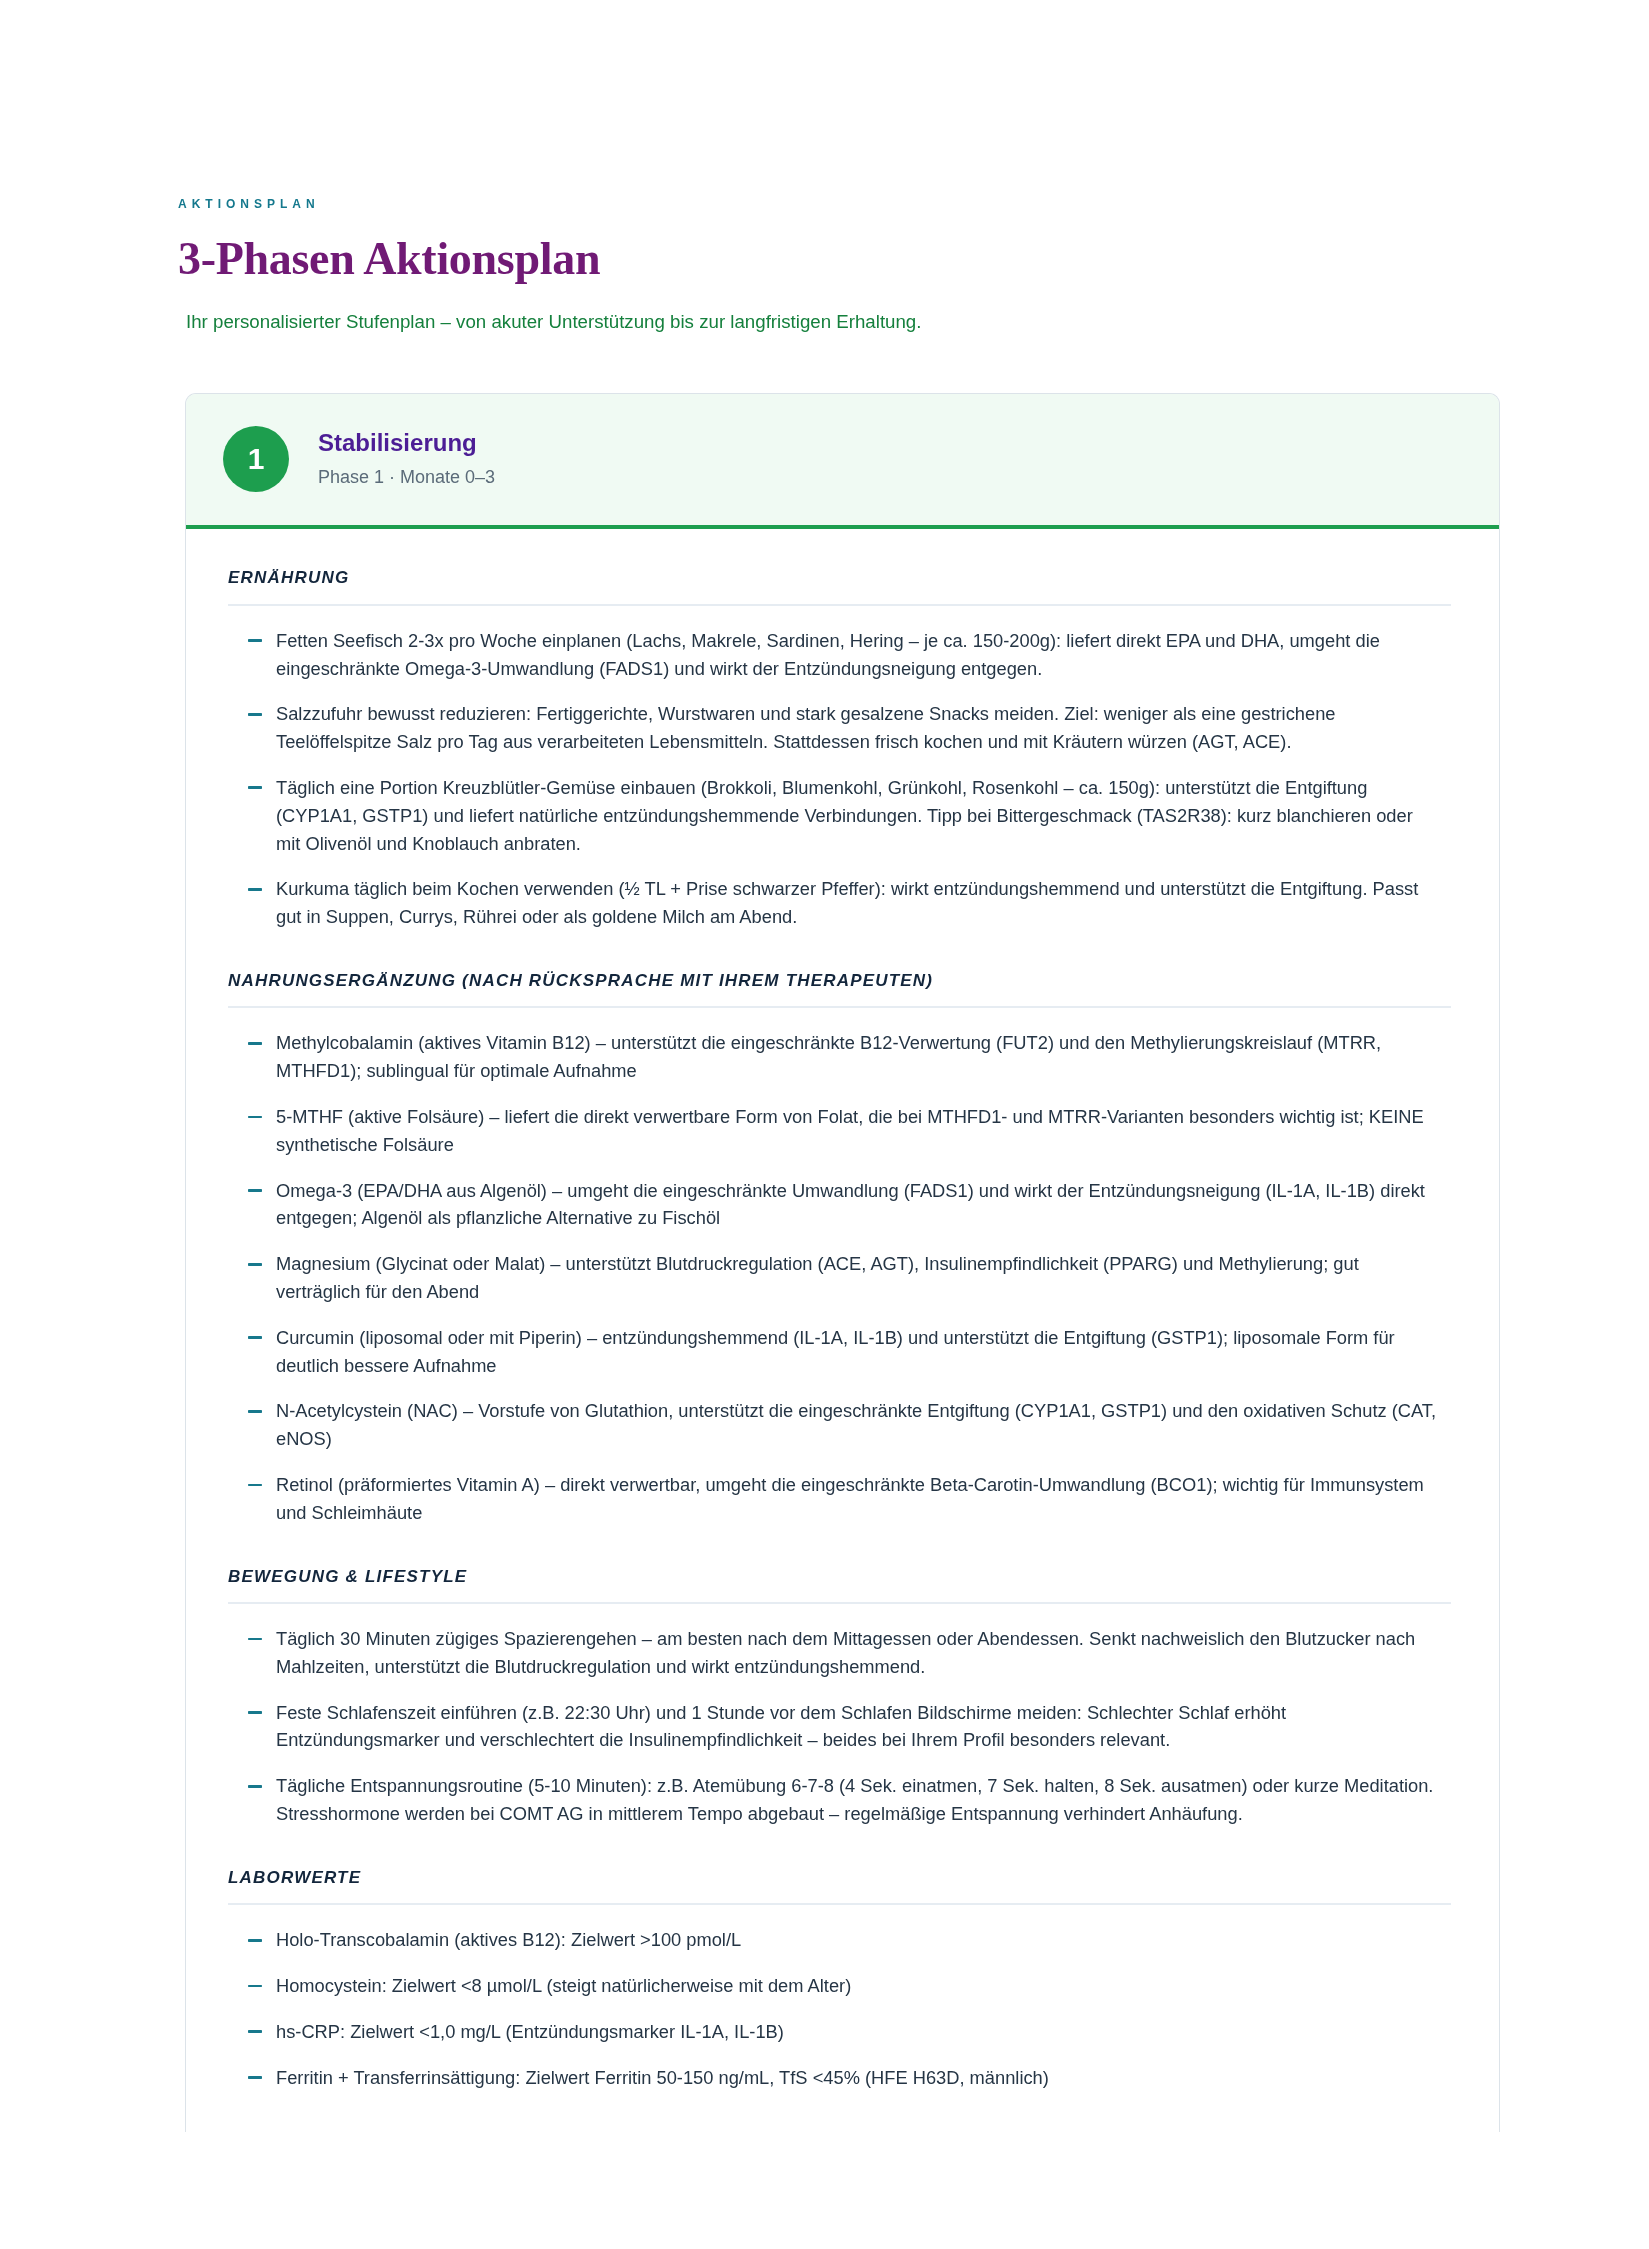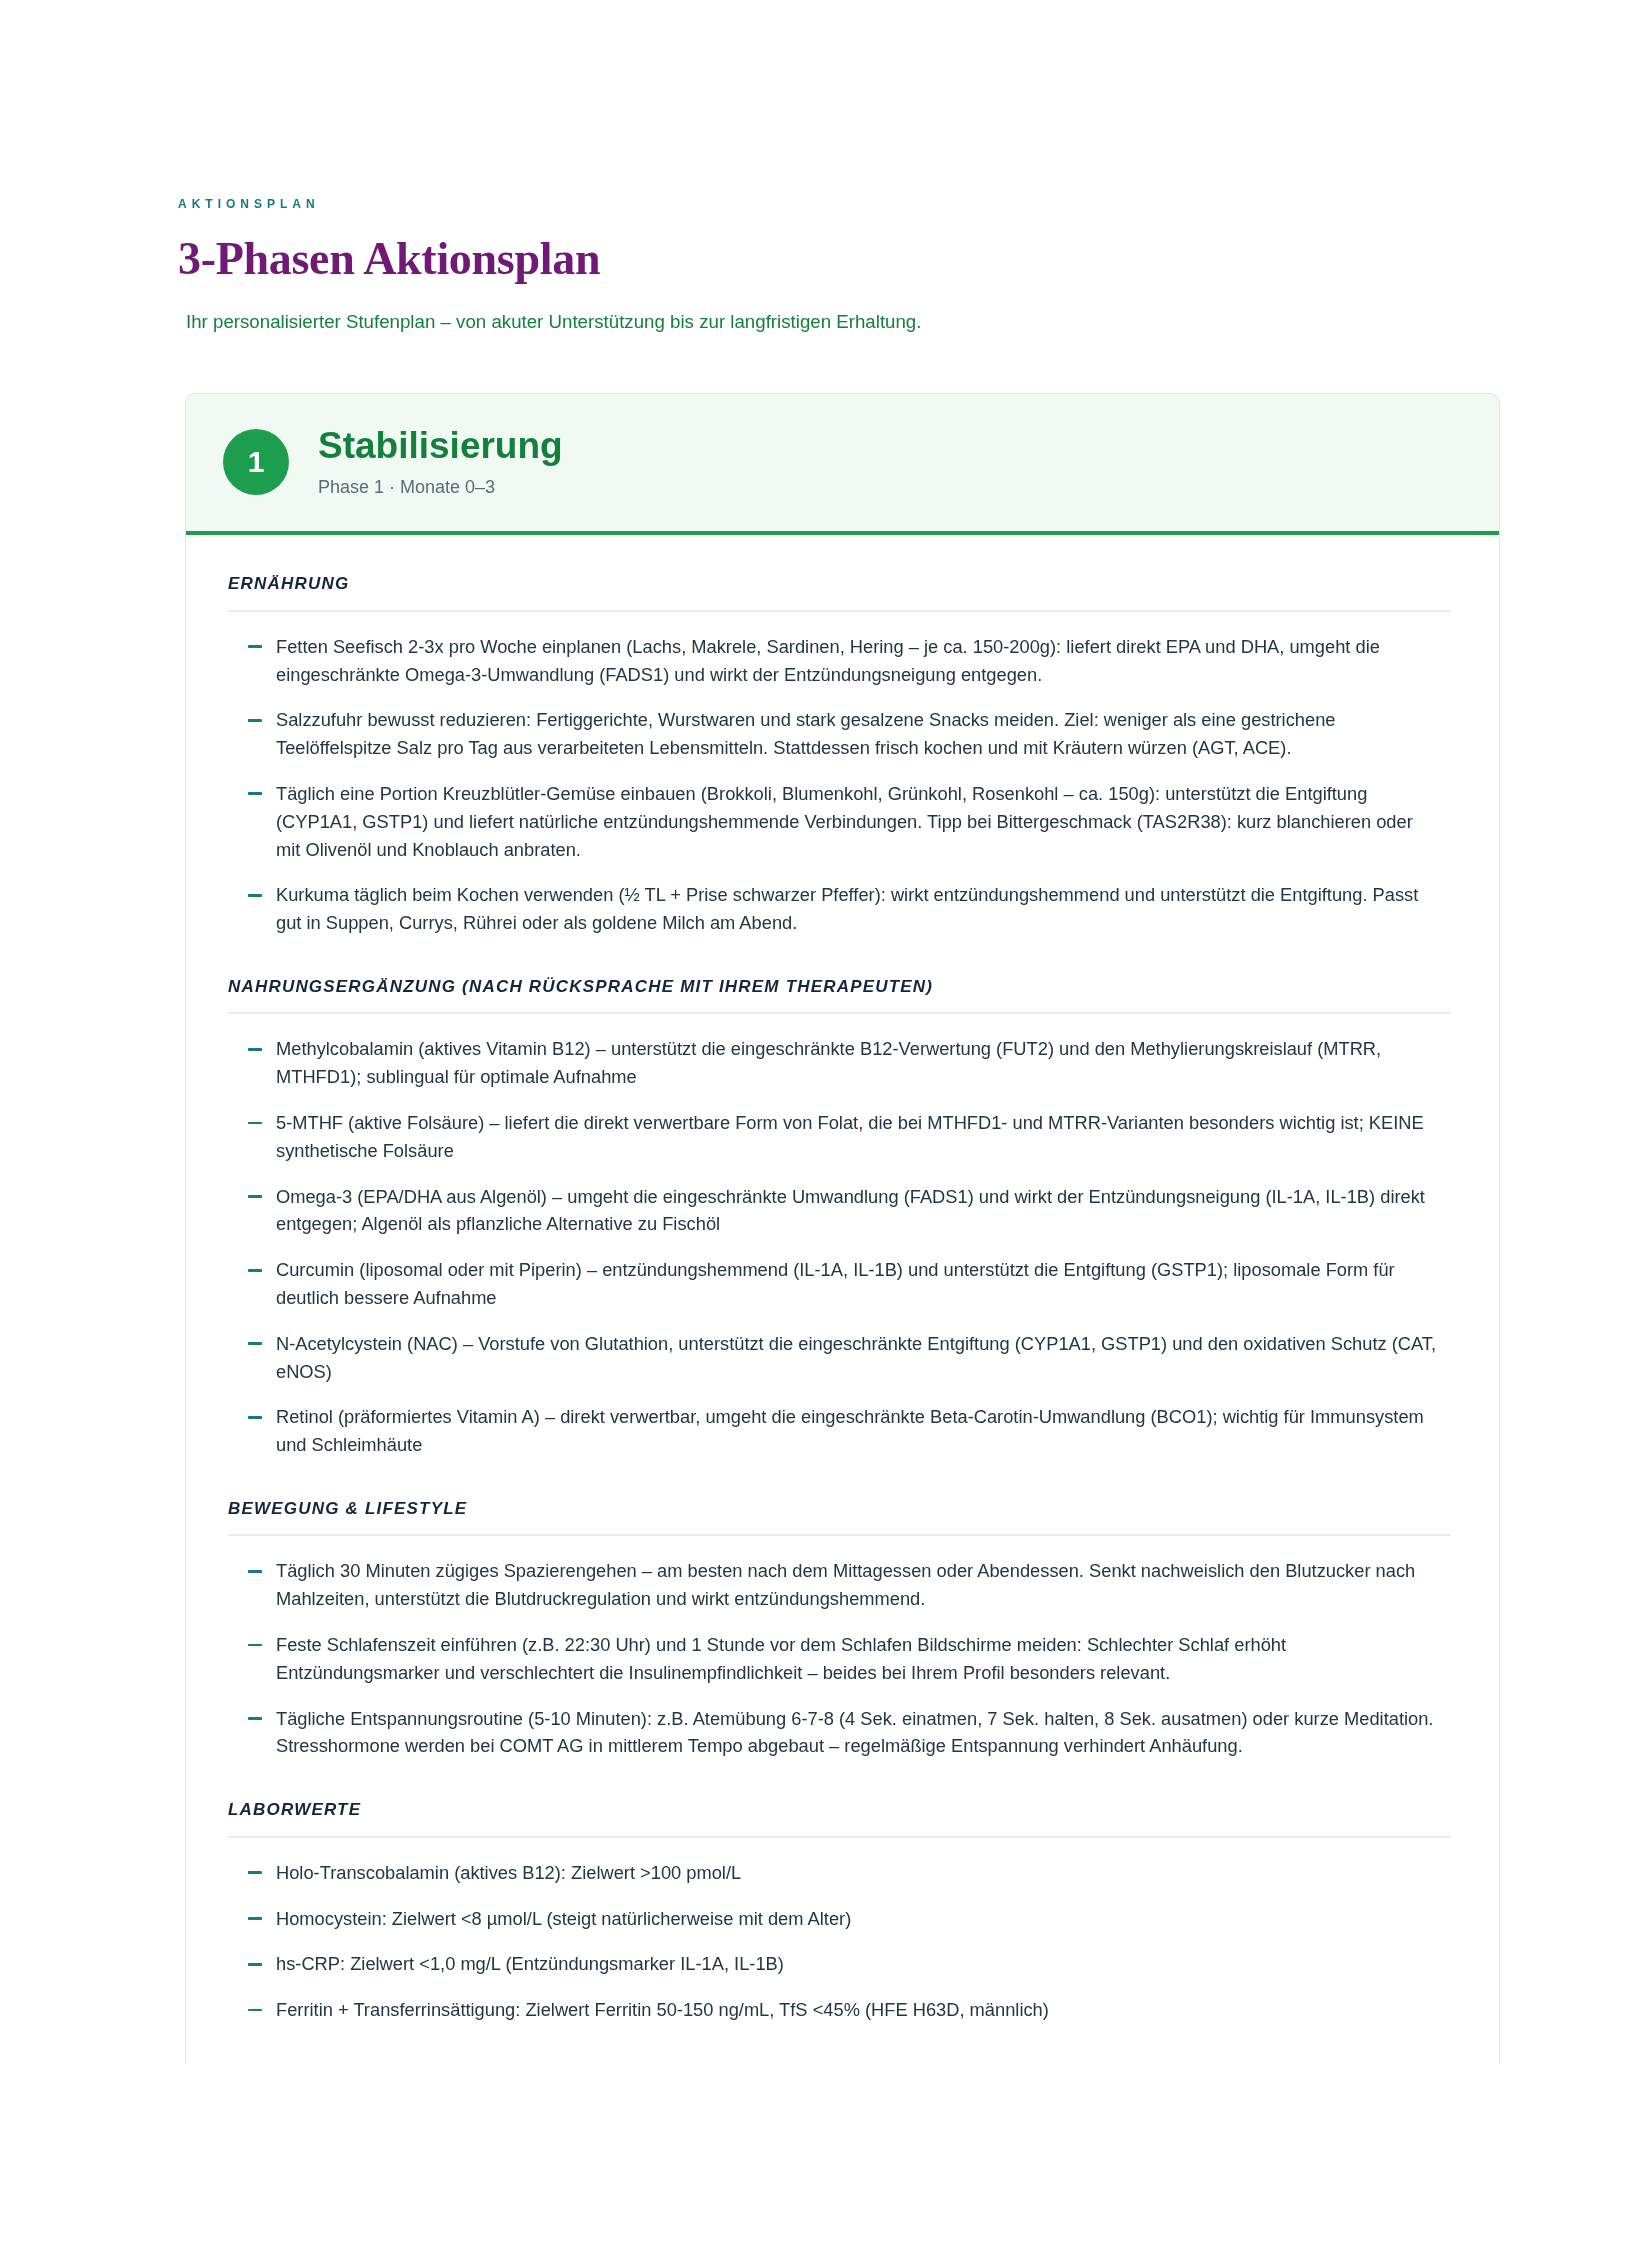--- a/index.html
+++ b/index.html
@@ -91,23 +91,23 @@
     line-height: 1;
   }
   .phase-titles {
     display: flex;
     flex-direction: column;
     justify-content: center;
     gap: 9.7px;
   }
   .phase-name {
     font-family: "Liberation Sans", sans-serif;
-    font-size: 37px;
-    font-weight: 700;
-    color: #15803d;
+    font-size: 24px;
+    font-weight: 700;
+    color: #4c1d95;
     line-height: 1.1;
   }
   .phase-meta {
     font-family: "Liberation Sans", sans-serif;
     font-size: 18px;
     font-weight: 400;
     color: #5b6b79;
     line-height: 1.2;
   }
 
@@ -201,20 +201,21 @@
               <li><span class="dash"></span><span>Kurkuma täglich beim Kochen verwenden (½ TL + Prise schwarzer Pfeffer): wirkt entzündungshemmend und unterstützt die Entgiftung. Passt gut in Suppen, Currys, Rührei oder als goldene Milch am Abend.</span></li>
             </ul>
           </div>
           <div class="section">
             <div class="section-title">NAHRUNGSERGÄNZUNG (NACH RÜCKSPRACHE MIT IHREM THERAPEUTEN)</div>
             <hr class="section-rule">
             <ul class="items">
               <li><span class="dash"></span><span>Methylcobalamin (aktives Vitamin B12) – unterstützt die eingeschränkte B12-Verwertung (FUT2) und den Methylierungskreislauf (MTRR, MTHFD1); sublingual für optimale Aufnahme</span></li>
               <li><span class="dash"></span><span>5-MTHF (aktive Folsäure) – liefert die direkt verwertbare Form von Folat, die bei MTHFD1- und MTRR-Varianten besonders wichtig ist; KEINE synthetische Folsäure</span></li>
               <li><span class="dash"></span><span>Omega-3 (EPA/DHA aus Algenöl) – umgeht die eingeschränkte Umwandlung (FADS1) und wirkt der Entzündungsneigung (IL-1A, IL-1B) direkt entgegen; Algenöl als pflanzliche Alternative zu Fischöl</span></li>
+              <li><span class="dash"></span><span>Magnesium (Glycinat oder Malat) – unterstützt Blutdruckregulation (ACE, AGT), Insulinempfindlichkeit (PPARG) und Methylierung; gut verträglich für den Abend</span></li>
               <li><span class="dash"></span><span>Curcumin (liposomal oder mit Piperin) – entzündungshemmend (IL-1A, IL-1B) und unterstützt die Entgiftung (GSTP1); liposomale Form für deutlich bessere Aufnahme</span></li>
               <li><span class="dash"></span><span>N-Acetylcystein (NAC) – Vorstufe von Glutathion, unterstützt die eingeschränkte Entgiftung (CYP1A1, GSTP1) und den oxidativen Schutz (CAT, eNOS)</span></li>
               <li><span class="dash"></span><span>Retinol (präformiertes Vitamin A) – direkt verwertbar, umgeht die eingeschränkte Beta-Carotin-Umwandlung (BCO1); wichtig für Immunsystem und Schleimhäute</span></li>
             </ul>
           </div>
           <div class="section">
             <div class="section-title">BEWEGUNG &amp; LIFESTYLE</div>
             <hr class="section-rule">
             <ul class="items">
               <li><span class="dash"></span><span>Täglich 30 Minuten zügiges Spazierengehen – am besten nach dem Mittagessen oder Abendessen. Senkt nachweislich den Blutzucker nach Mahlzeiten, unterstützt die Blutdruckregulation und wirkt entzündungshemmend.</span></li>

